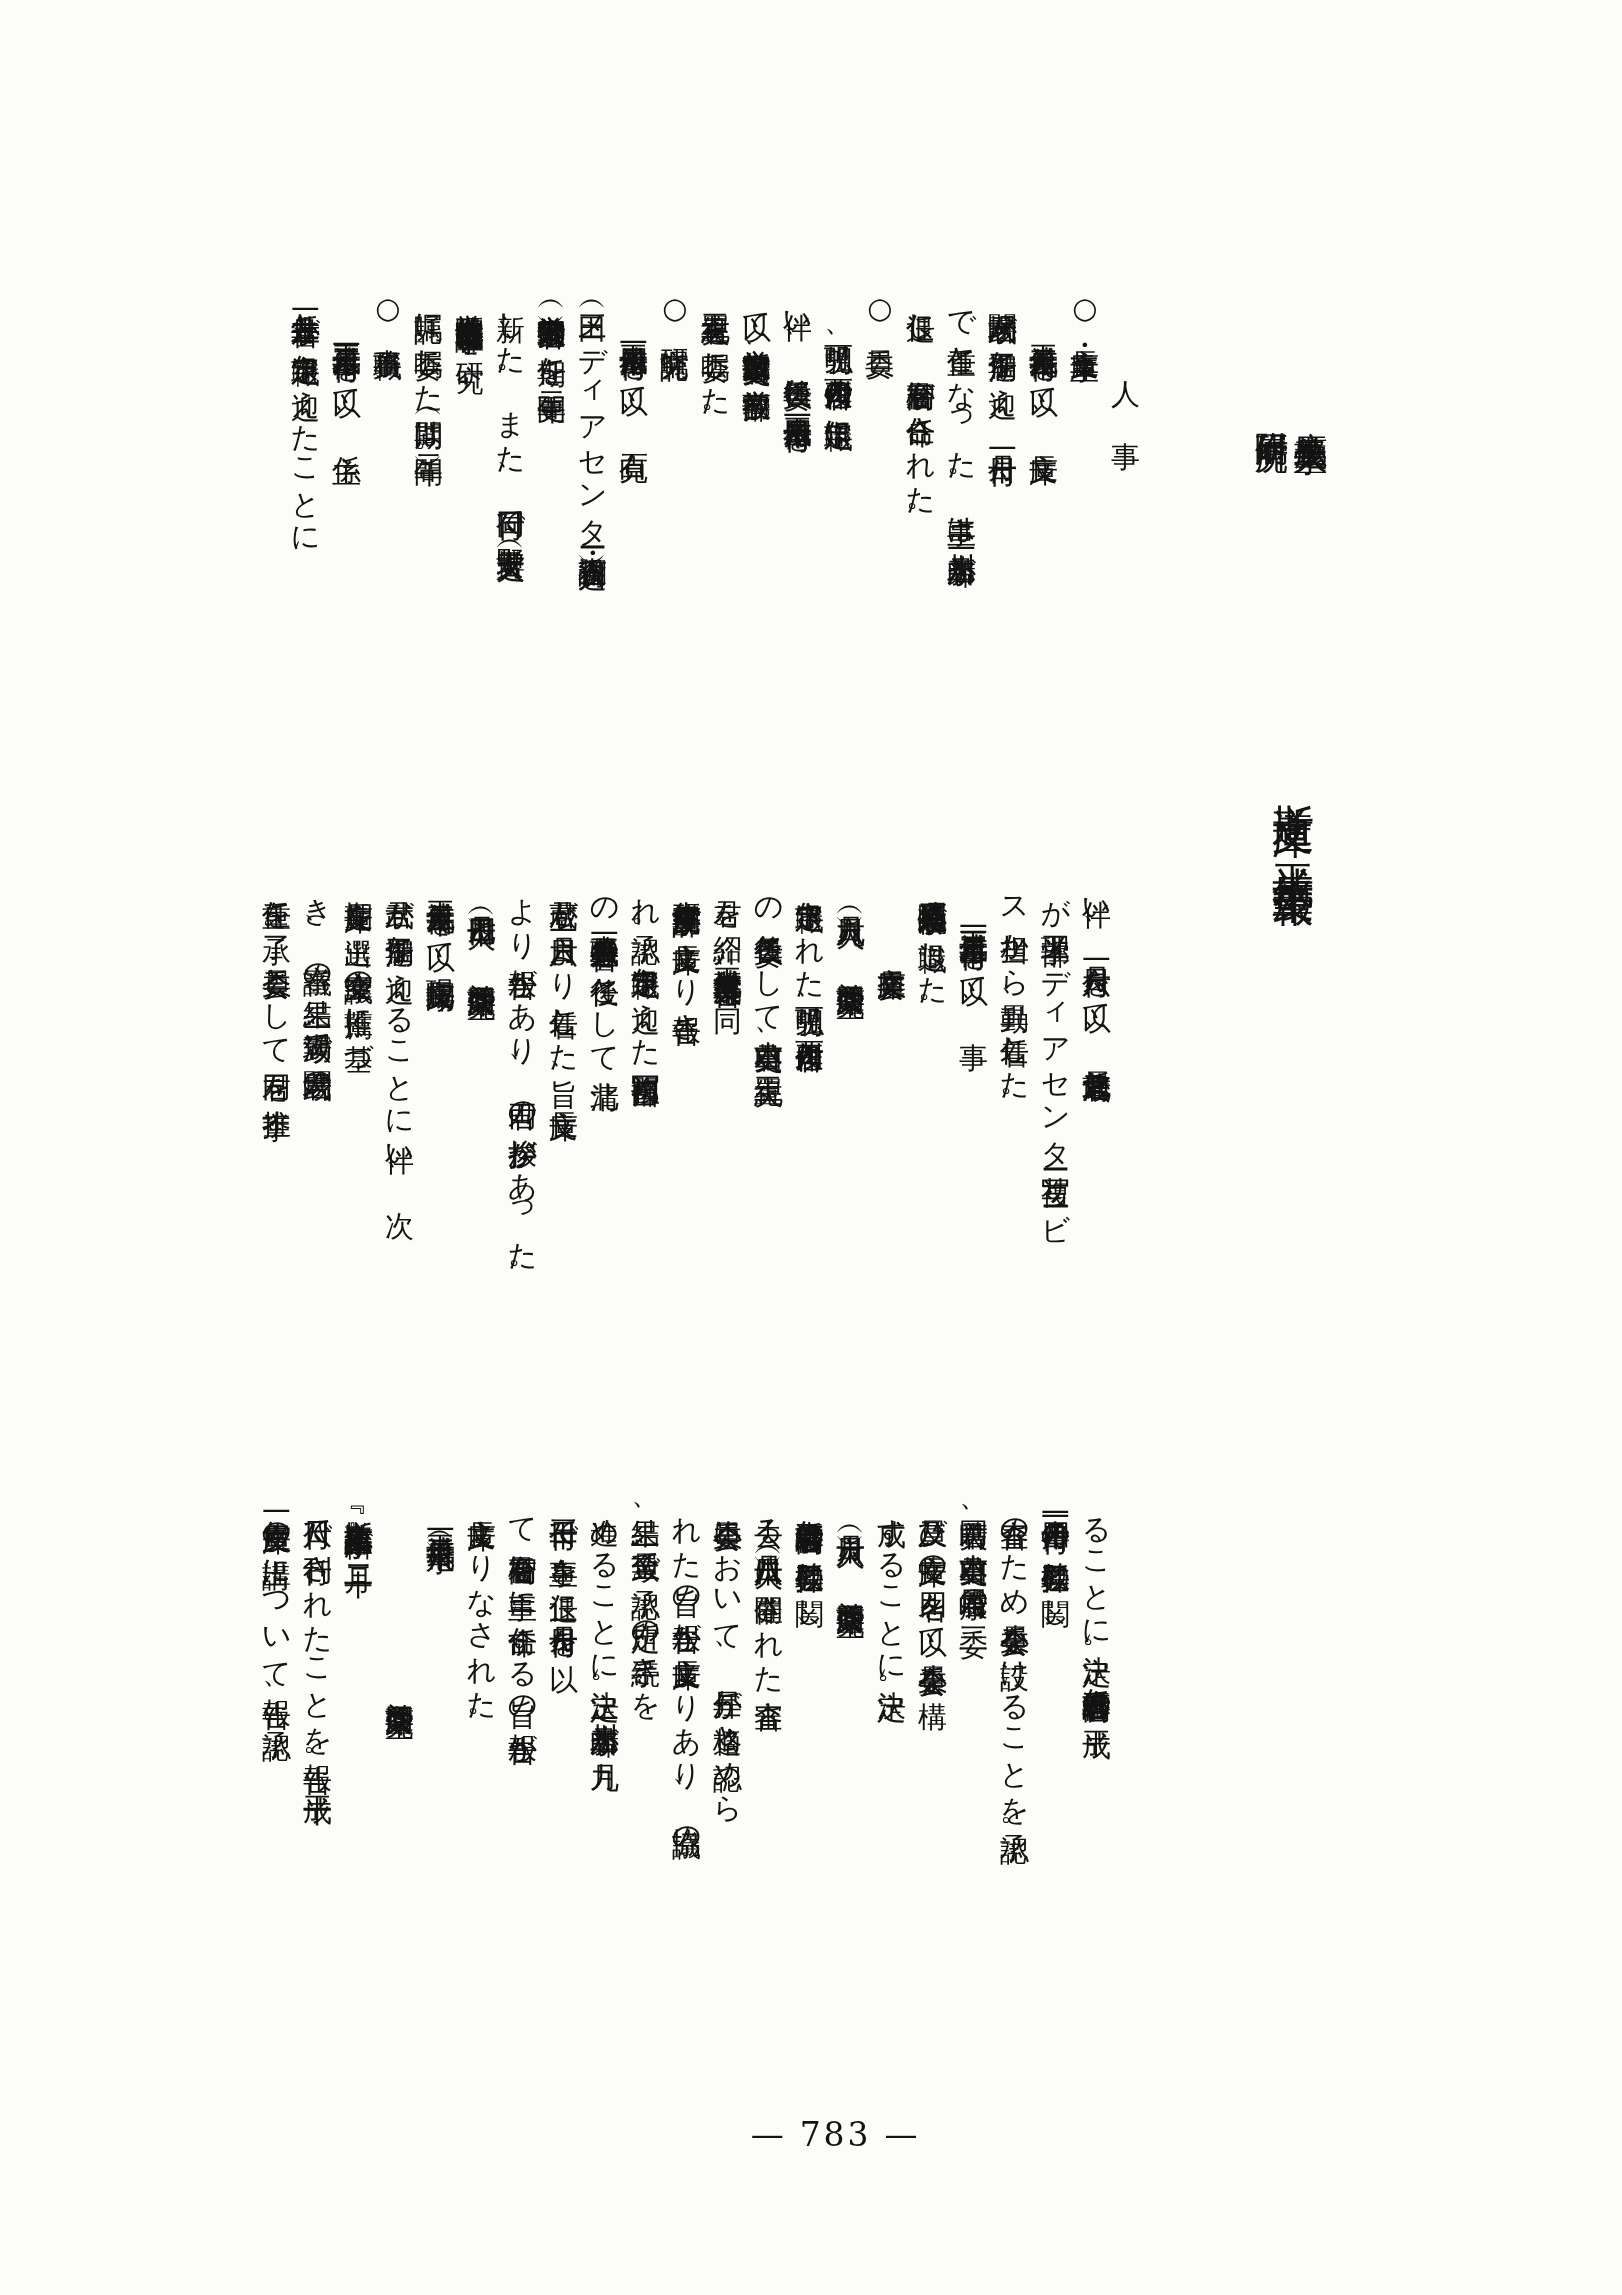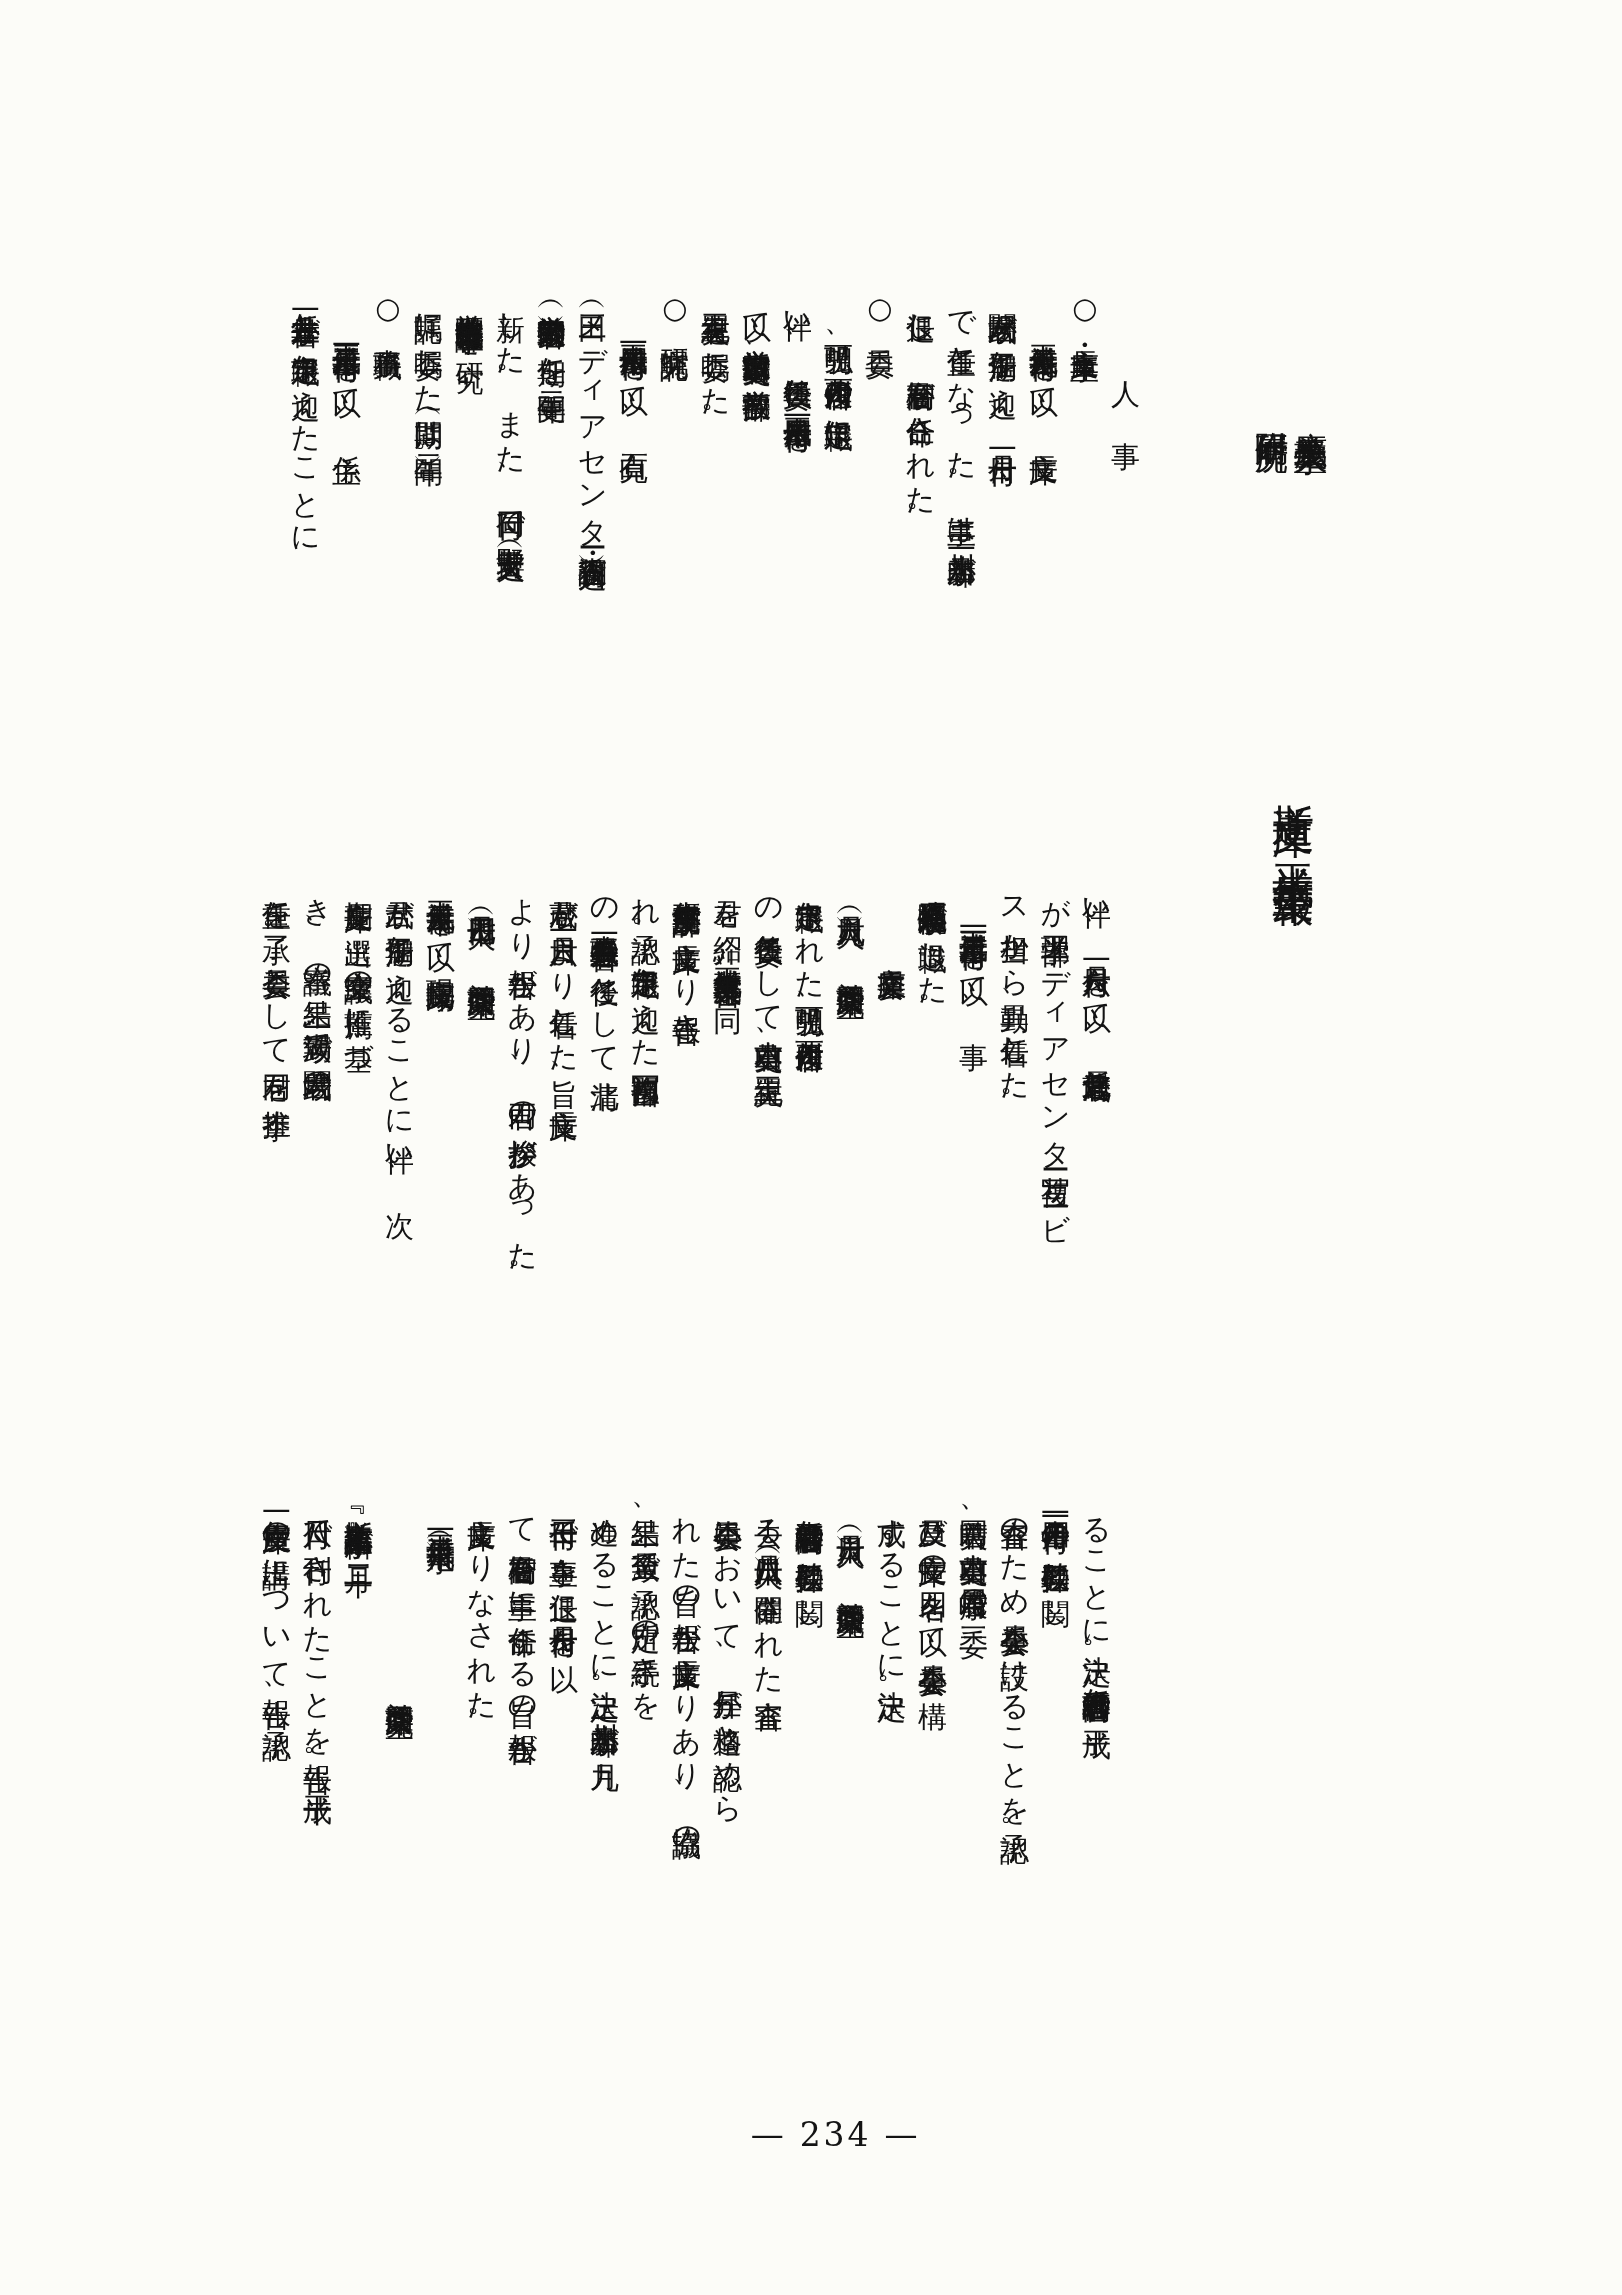--- a/index.html
+++ b/index.html
@@ -116,16 +116,16 @@
     <div class="col">三十日付で主事を退任、十月一日付を以</div>
     <div class="col">て高橋智君を主事に任命する旨の報告が</div>
     <div class="col">文庫長よりなされた。</div>
     <div class="col date">平成十一年三月十七日（水）</div>
     <div class="col ind6">於文庫共同研究室</div>
     <div class="col">『斯道文庫論集』第三十三輯が二月二十</div>
     <div class="col">八日付で刊行されたことを報告。平成十</div>
     <div class="col">一年度文庫員の出講について報告、承認。</div>
   </section>
 
-  <div class="pageno">— 234 —</div>
+  <div class="pageno">— 783 —</div>
 
 </div>
 
 
 </body></html>

